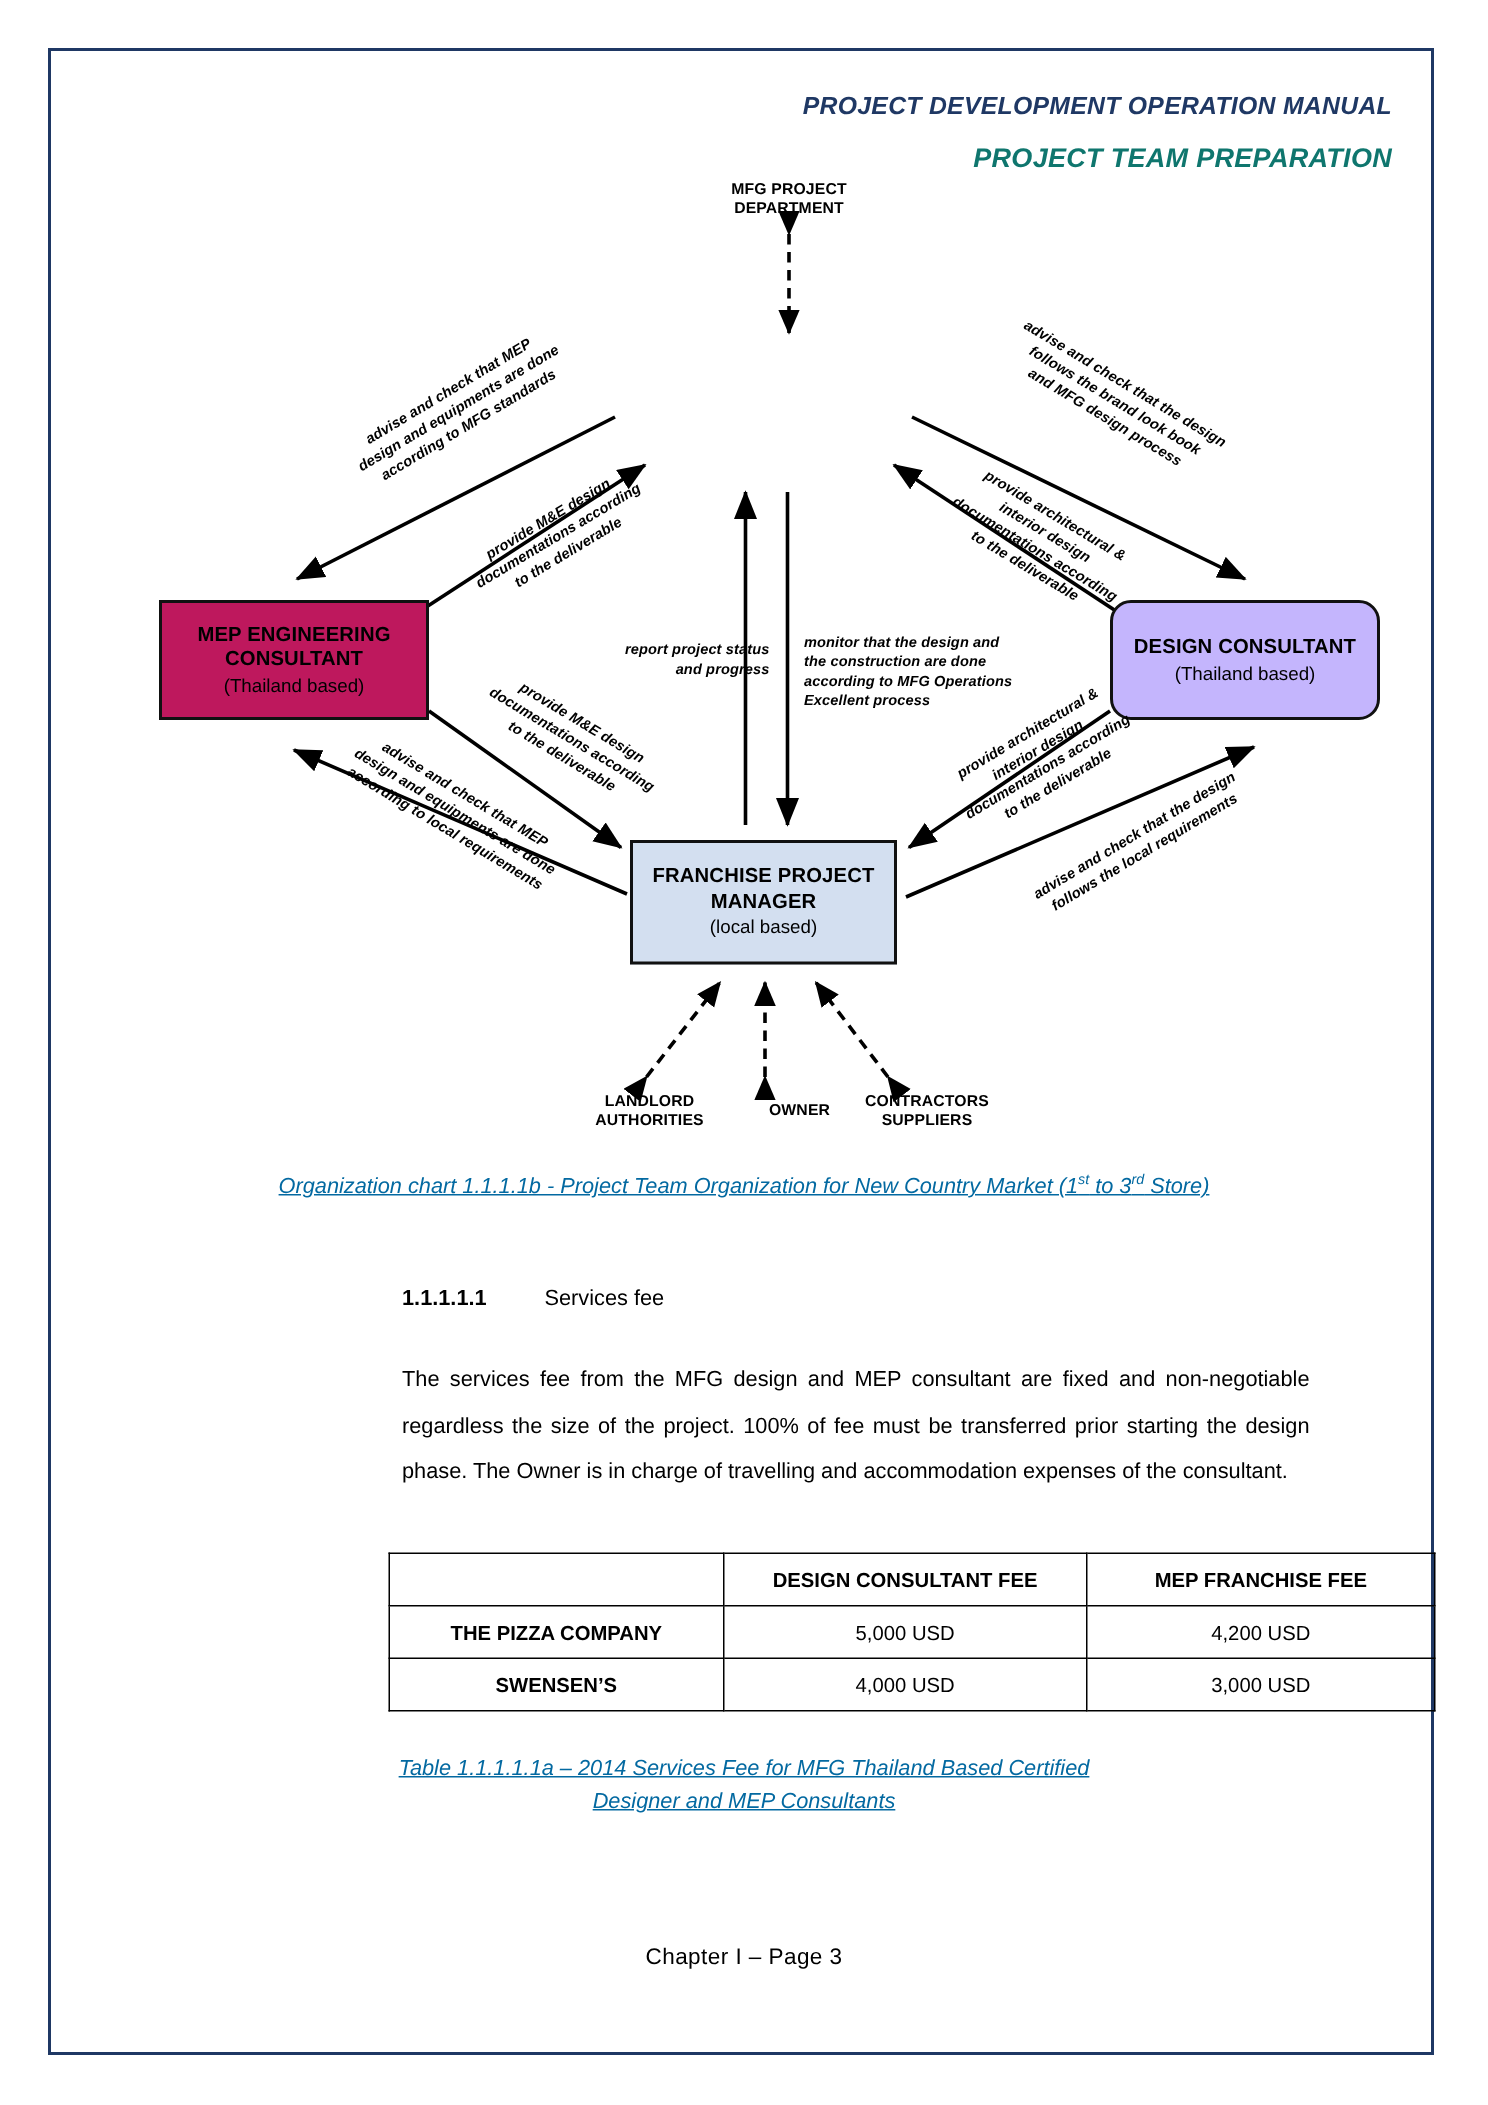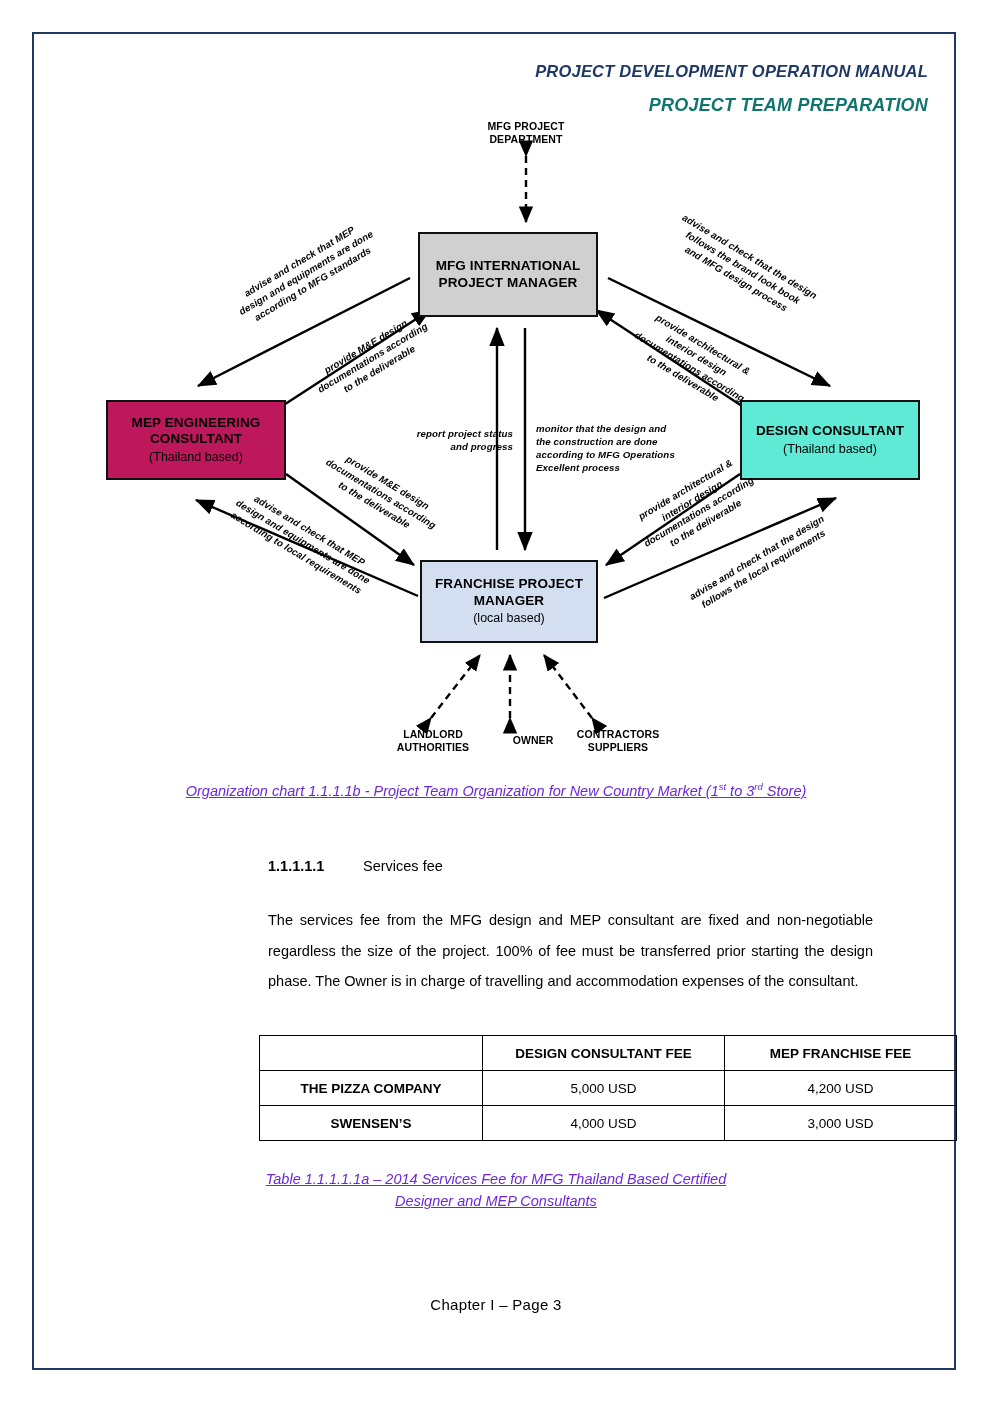--- a/index.html
+++ b/index.html
@@ -21,21 +21,21 @@
   .diagram svg{position:absolute;left:0;top:0;}
   .node{
     position:absolute;box-sizing:border-box;border:2.5px solid #111;
     display:flex;flex-direction:column;align-items:center;justify-content:center;
     text-align:center;line-height:1.22;
   }
   .node .ttl{font-weight:bold;font-size:13.5px;letter-spacing:.1px;}
   .node .sub{font-size:12.5px;margin-top:2px;}
   #node-mfg{left:370px;top:122px;width:180px;height:85px;background:#d0d0d0;}
   #node-mep{left:58px;top:290px;width:180px;height:80px;background:#be185d;}
-  #node-design{left:692px;top:290px;width:180px;height:80px;background:#5eead4;}
+  #node-design{left:692px;top:290px;width:180px;height:80px;background:#c4b5fd;border-radius:14px;}
   #node-franchise{left:372px;top:450px;width:178px;height:83px;background:#d3dff0;}
 
   .dashlabel{
     position:absolute;text-align:center;font-weight:bold;font-size:10.5px;
     line-height:1.25;letter-spacing:.1px;
   }
   #lbl-dept{left:413px;top:10px;width:130px;}
   #lbl-landlord{left:320px;top:618px;width:130px;}
   #lbl-owner{left:435px;top:624px;width:100px;}
   #lbl-contract{left:500px;top:618px;width:140px;}
@@ -51,21 +51,21 @@
   #al-report   {left:335px;top:317px;width:130px;text-align:right;}
   #al-monitor  {left:488px;top:312px;width:175px;text-align:left;}
   #al-mep-prov2{left:243px;top:364px;width:180px;text-align:center;transform:rotate(31deg);}
   #al-mep-low  {left:155px;top:412px;width:200px;text-align:center;transform:rotate(31deg);}
   #al-dsg-prov2{left:560px;top:370px;width:175px;text-align:center;transform:rotate(-31deg);}
   #al-dsg-low  {left:612px;top:440px;width:200px;text-align:center;transform:rotate(-31deg);}
 
   
   .caption{
     position:absolute;text-align:center;font-style:italic;font-size:14.5px;
-    color:#6d28d9;text-decoration:underline;line-height:1.55;
+    color:#0369a1;text-decoration:underline;line-height:1.55;
   }
   #cap-chart{left:96px;top:780px;width:800px;}
   #cap-table{left:206px;top:1168px;width:580px;}
   #cap-chart sup{font-size:9.5px;}
 
   
   .sec-head{position:absolute;left:268px;top:858px;font-size:14.5px;font-weight:bold;}
   .sec-head .num{display:inline-block;width:95px;}
   .sec-head .txt{font-weight:normal;margin-top:35px;}
   .para{
@@ -130,24 +130,20 @@
     <line x1="383" y1="608" x2="432" y2="545" stroke="#000" stroke-width="2.4" stroke-dasharray="7,5" marker-end="url(#ahd)" marker-start="url(#ahd)"></line>
     <line x1="462" y1="608" x2="462" y2="545" stroke="#000" stroke-width="2.4" stroke-dasharray="7,5" marker-end="url(#ahd)" marker-start="url(#ahd)"></line>
     <line x1="544" y1="608" x2="496" y2="545" stroke="#000" stroke-width="2.4" stroke-dasharray="7,5" marker-end="url(#ahd)" marker-start="url(#ahd)"></line>
   </svg>
 
   <div class="dashlabel" id="lbl-dept">
     <div style="white-space:pre-line">MFG PROJECT
 DEPARTMENT</div>
   </div>
 
-  <div class="node" id="node-mfg">
-    <div class="ttl">MFG INTERNATIONAL</div>
-    <div class="ttl">PROJECT MANAGER</div>
-  </div>
 
   <div class="node" id="node-mep">
     <div class="ttl">MEP ENGINEERING</div>
     <div class="ttl">CONSULTANT</div>
     <div class="sub">(Thailand based)</div>
   </div>
 
   <div class="node" id="node-design">
     <div class="ttl">DESIGN CONSULTANT</div>
     <div class="sub">(Thailand based)</div>

